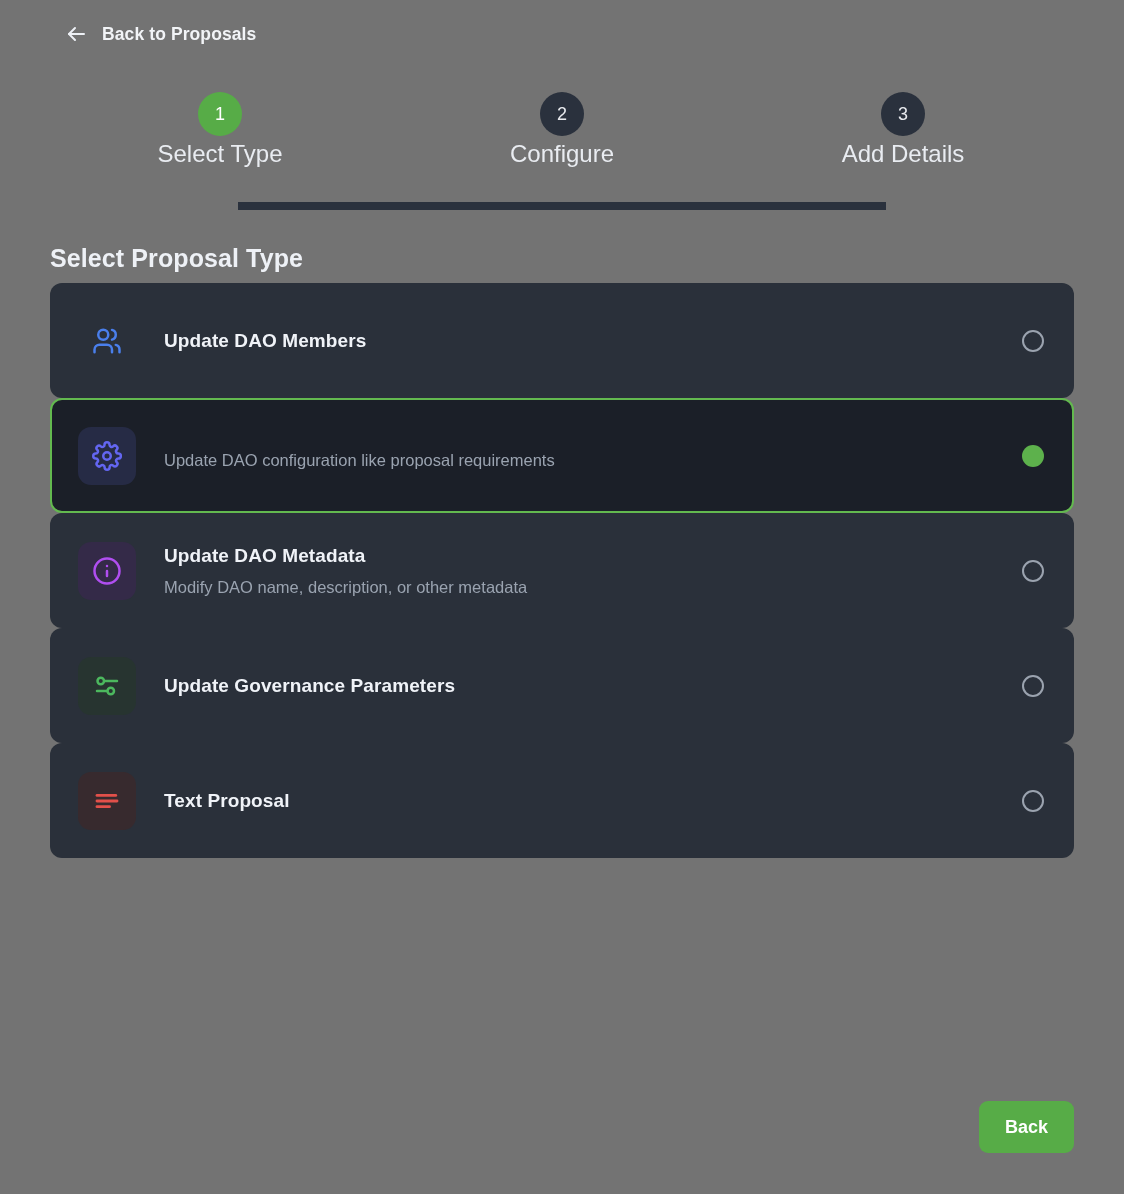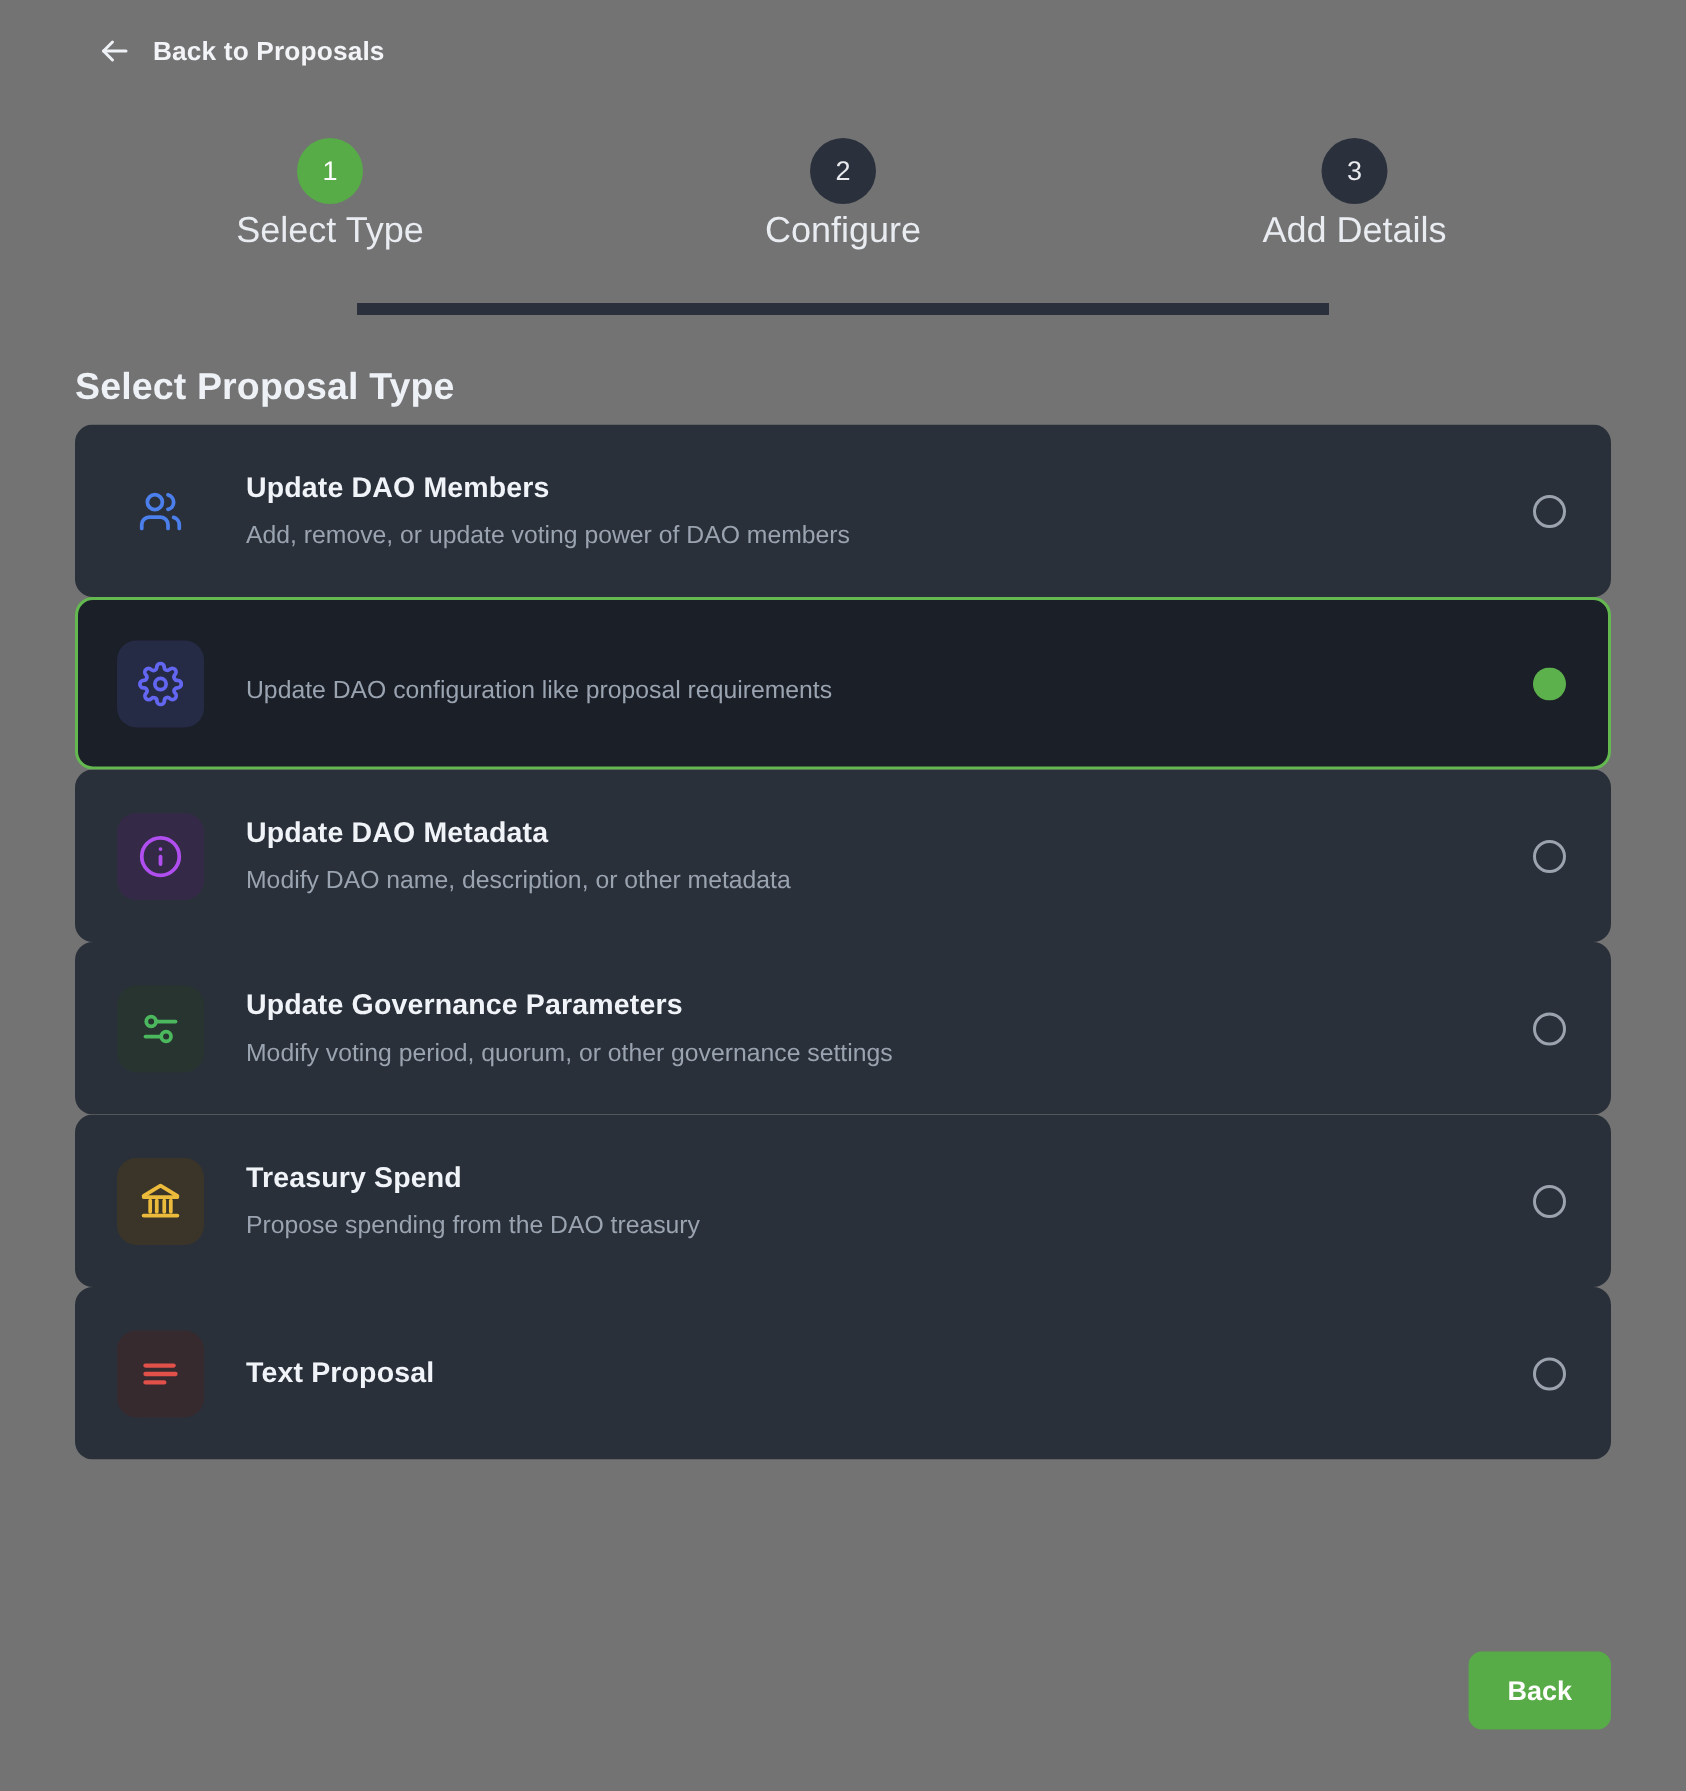--- a/index.html
+++ b/index.html
@@ -235,21 +235,20 @@
       <div class="card-icon">
         <svg width="30" height="30" viewBox="0 0 24 24" fill="none" stroke="#4a7fec" stroke-width="2" stroke-linecap="round" stroke-linejoin="round">
           <path d="M16 21v-2a4 4 0 0 0-4-4H6a4 4 0 0 0-4 4v2"></path>
           <circle cx="9" cy="7" r="4"></circle>
           <path d="M22 21v-2a4 4 0 0 0-3-3.87"></path>
           <path d="M16 3.13a4 4 0 0 1 0 7.75"></path>
         </svg>
       </div>
       <div class="card-text">
         <div class="card-title">Update DAO Members</div>
-        <div class="card-desc">Add, remove, or update voting power of DAO members</div>
       </div>
       <div class="radio"></div>
     </div>
 
     <div class="card selected">
       <div class="card-icon" style="background:#262b45;">
         <svg width="30" height="30" viewBox="0 0 24 24" fill="none" stroke="#6366f1" stroke-width="2" stroke-linecap="round" stroke-linejoin="round">
           <circle cx="12" cy="12" r="3"></circle>
           <path d="M19.4 15a1.65 1.65 0 0 0 .33 1.82l.06.06a2 2 0 0 1-2.83 2.83l-.06-.06a1.65 1.65 0 0 0-1.82-.33 1.65 1.65 0 0 0-1 1.51V21a2 2 0 0 1-4 0v-.09A1.65 1.65 0 0 0 9 19.4a1.65 1.65 0 0 0-1.82.33l-.06.06a2 2 0 0 1-2.83-2.83l.06-.06a1.65 1.65 0 0 0 .33-1.82 1.65 1.65 0 0 0-1.51-1H3a2 2 0 0 1 0-4h.09A1.65 1.65 0 0 0 4.6 9a1.65 1.65 0 0 0-.33-1.82l-.06-.06a2 2 0 0 1 2.83-2.83l.06.06A1.65 1.65 0 0 0 9 4.6h.09A1.65 1.65 0 0 0 10 3.09V3a2 2 0 0 1 4 0v.09A1.65 1.65 0 0 0 15 4.6a1.65 1.65 0 0 0 1.82-.33l.06-.06a2 2 0 0 1 2.83 2.83l-.06.06A1.65 1.65 0 0 0 19.4 9v.09A1.65 1.65 0 0 0 21 10h.09a2 2 0 0 1 0 4H21a1.65 1.65 0 0 0-1.51 1z"></path>
         </svg>
@@ -279,43 +278,24 @@
       <div class="card-icon" style="background:#273430;">
         <svg width="30" height="30" viewBox="0 0 24 24" fill="none" stroke="#4cb85e" stroke-width="2" stroke-linecap="round" stroke-linejoin="round">
           <circle cx="7" cy="8" r="2.6"></circle>
           <line x1="10" y1="8" x2="20" y2="8"></line>
           <circle cx="15" cy="16" r="2.6"></circle>
           <line x1="4" y1="16" x2="12" y2="16"></line>
         </svg>
       </div>
       <div class="card-text">
         <div class="card-title">Update Governance Parameters</div>
-        <div class="card-desc">Modify voting period, quorum, or other governance settings</div>
       </div>
       <div class="radio"></div>
     </div>
 
-    <div class="card">
-      <div class="card-icon" style="background:#3a3528;">
-        <svg width="30" height="30" viewBox="0 0 24 24" fill="none" stroke="#edbb3c" stroke-width="2" stroke-linecap="round" stroke-linejoin="round">
-          <polyline points="3 9 12 3.5 21 9"></polyline>
-          <line x1="3" y1="9.6" x2="21" y2="9.6"></line>
-          <line x1="6.5" y1="11.5" x2="6.5" y2="17.5"></line>
-          <line x1="10" y1="11.5" x2="10" y2="17.5"></line>
-          <line x1="14" y1="11.5" x2="14" y2="17.5"></line>
-          <line x1="17.5" y1="11.5" x2="17.5" y2="17.5"></line>
-          <line x1="3" y1="19.5" x2="21" y2="19.5"></line>
-        </svg>
-      </div>
-      <div class="card-text">
-        <div class="card-title">Treasury Spend</div>
-        <div class="card-desc">Propose spending from the DAO treasury</div>
-      </div>
-      <div class="radio"></div>
-    </div>
 
     <div class="card">
       <div class="card-icon" style="background:#372a2e;">
         <svg width="30" height="30" viewBox="0 0 24 24" fill="none" stroke="#e2504a" stroke-width="2.3" stroke-linecap="round">
           <line x1="4" y1="7.5" x2="19" y2="7.5"></line>
           <line x1="4" y1="12" x2="20" y2="12"></line>
           <line x1="4" y1="16.5" x2="14" y2="16.5"></line>
         </svg>
       </div>
       <div class="card-text">

